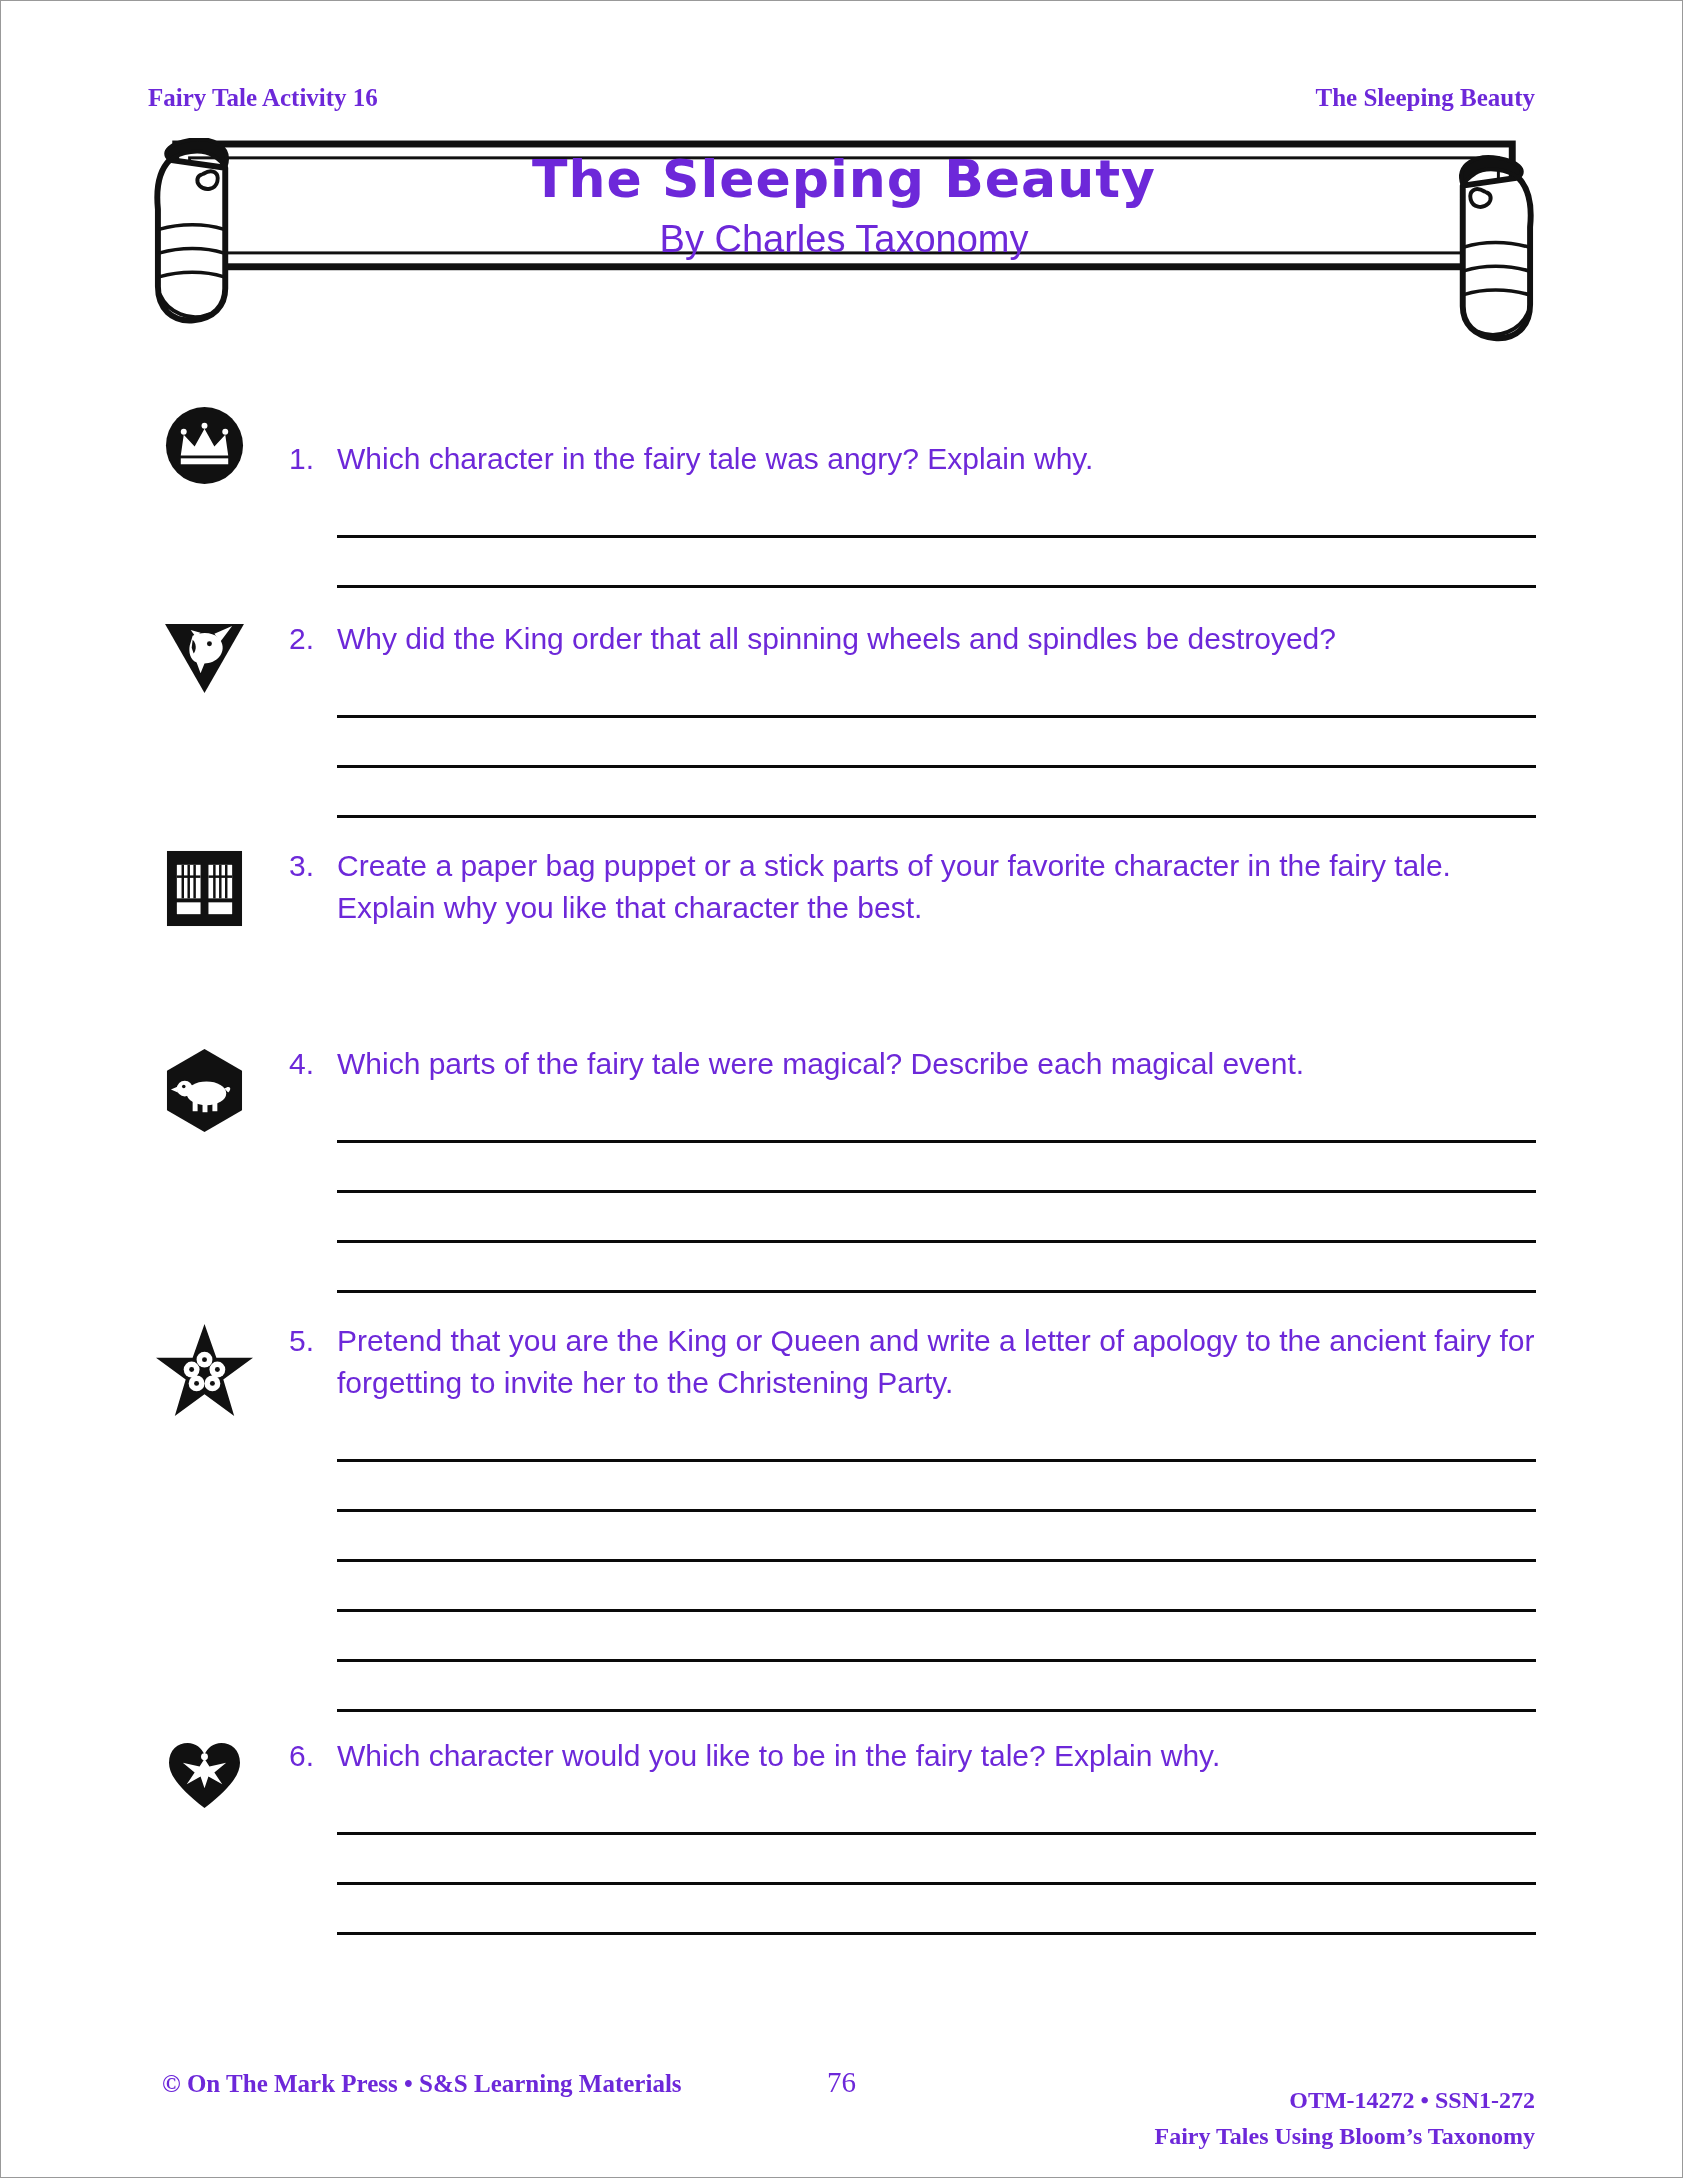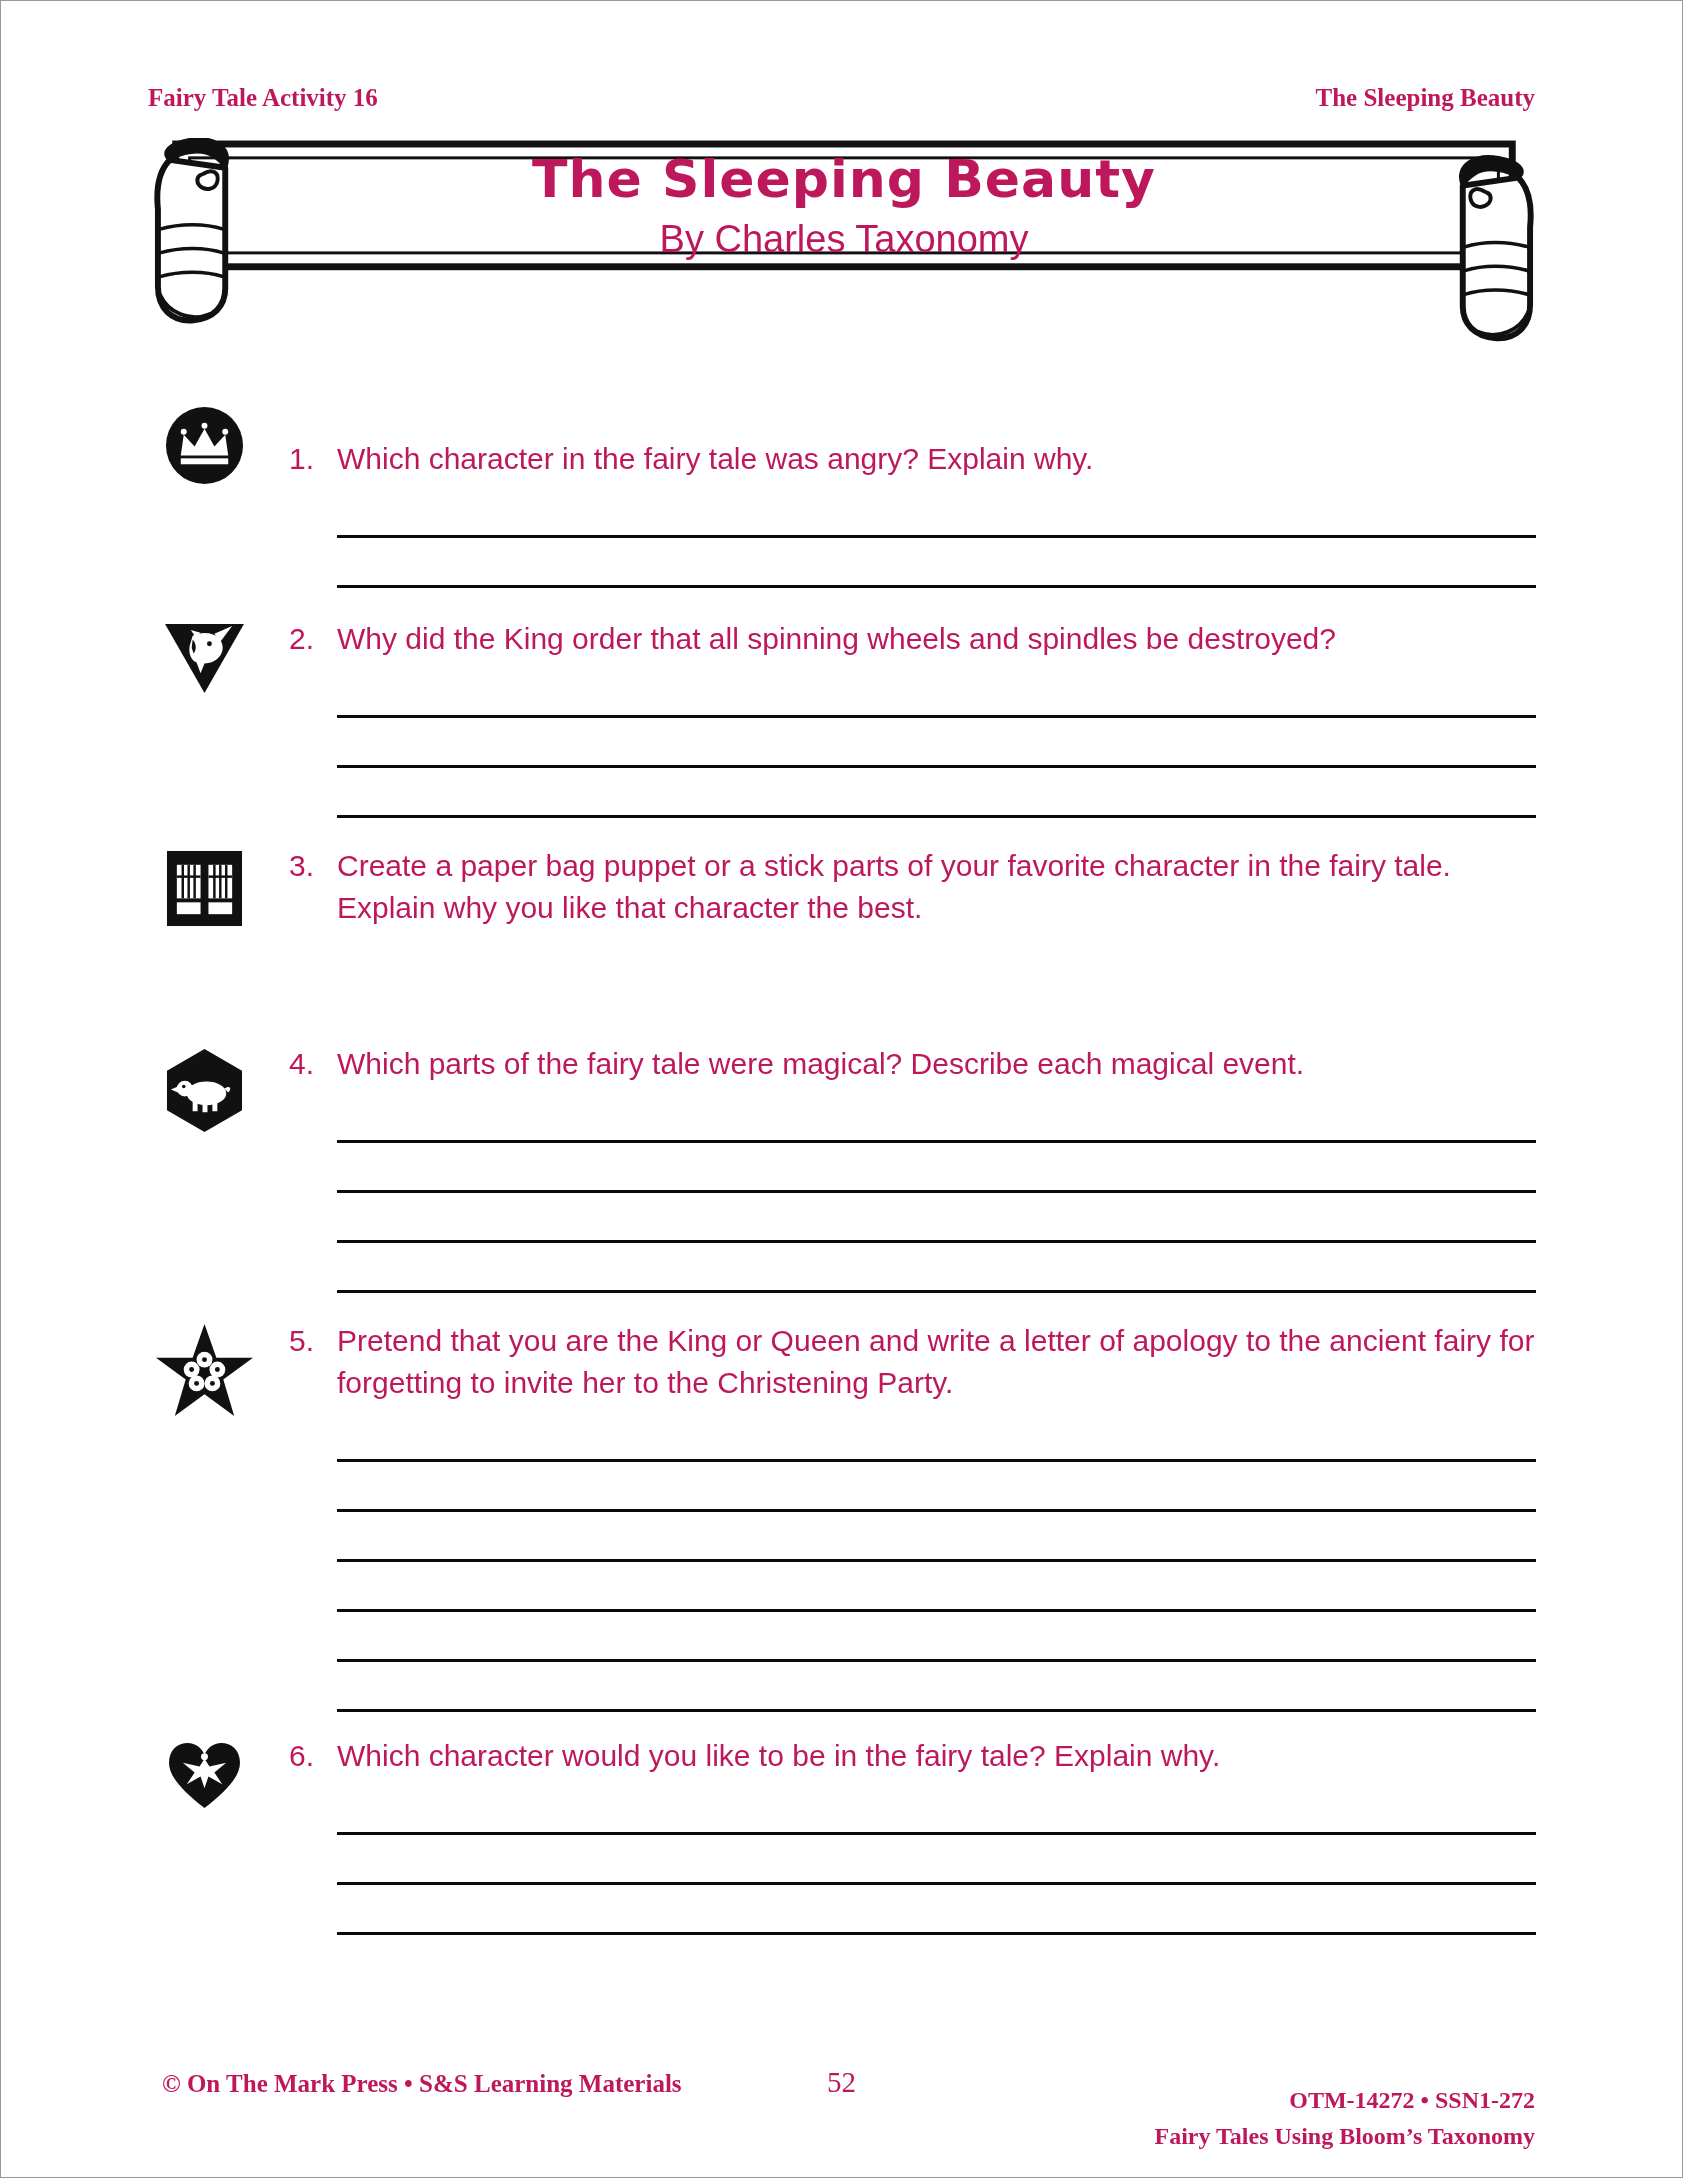--- a/index.html
+++ b/index.html
@@ -3,21 +3,21 @@
 <meta charset="utf-8">
 <style>
   * { box-sizing: border-box; margin: 0; padding: 0; }
   html, body { background: #fff; }
   body { width: 1683px; height: 2178px; }
   .page {
     position: relative;
     width: 1683px;
     height: 2178px;
     background: #ffffff;
-    color: #be185d;
+    color: #6d28d9;
     font-family: "Liberation Sans", sans-serif;
     border: 1px solid #999;
     overflow: hidden;
   }
 
   .page-header {
     position: absolute;
     top: 83px; left: 147px; right: 147px;
     display: flex;
     justify-content: space-between;
@@ -288,20 +288,20 @@
       </div>
       <div class="answer-lines">
         <div class="answer-line"></div>
         <div class="answer-line"></div>
         <div class="answer-line"></div>
       </div>
     </div>
   </div>
 
   <div class="footer-left">© On The Mark Press • S&amp;S Learning Materials</div>
-  <div class="page-number">52</div>
+  <div class="page-number">76</div>
   <div class="footer-right">
     <div>OTM-14272 • SSN1-272</div>
     <div>Fairy Tales Using Bloom’s Taxonomy</div>
   </div>
 
 </div>
 
 
 </body></html>

